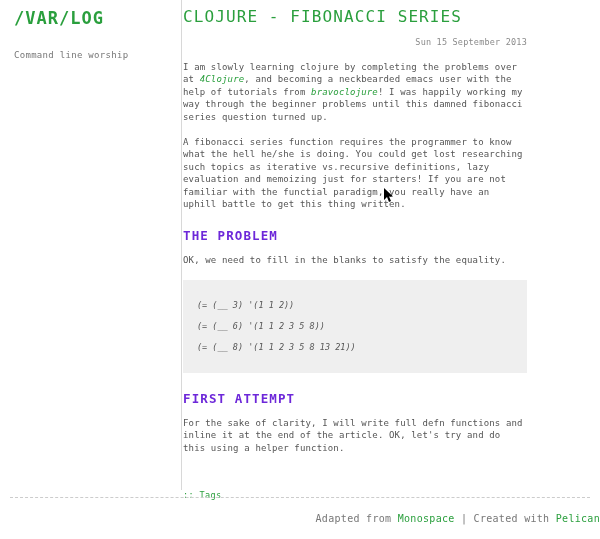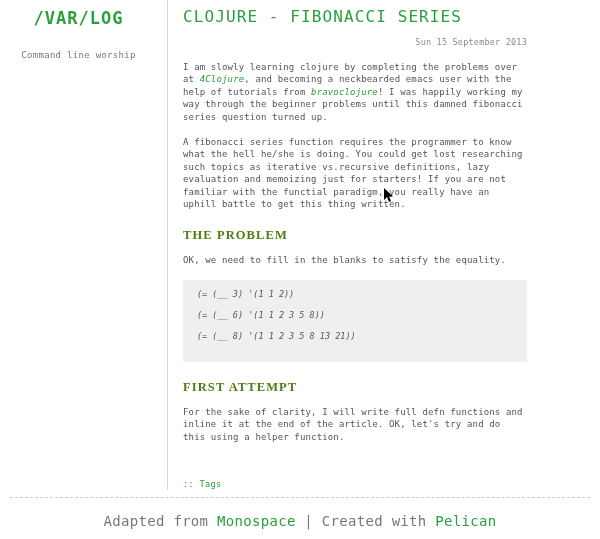--- a/index.html
+++ b/index.html
@@ -16,28 +16,28 @@
   }
   .page {
     position: relative;
     width: 600px;
     height: 539px;
     box-sizing: border-box;
   }
   
   .sidebar {
     position: absolute;
-    left: 0;
+    left: 14px;
     top: 0;
     width: 168px;
     height: 490px;
     box-sizing: border-box;
     border-right: 1px solid #d8d8d8;
     padding-top: 8px;
-    text-align: center;
+    text-align: left;
     padding-right: 10px;
   }
   .site-title {
     font-size: 17px;
     font-weight: bold;
     letter-spacing: 1px;
     color: #2a9f3d;
     margin: 0;
     line-height: 20px;
     white-space: nowrap;
@@ -81,28 +81,27 @@
     letter-spacing: 0.15px;
   }
   a.inline-link {
     color: #2a9f3d;
     text-decoration: none;
     font-style: italic;
   }
   h2.section-heading {
     font-size: 12.5px;
     font-weight: bold;
-    color: #4d7c0f;
+    color: #6d28d9;
     letter-spacing: 1.1px;
     margin: 18px 0 11px 0;
-    font-family: Liberation Serif, serif;
   }
   .code-block {
     background: #efefef;
-    padding: 9px 14px 9px 14px;
+    padding: 20px 14px 9px 14px;
     margin: 0 0 13px 0;
     font-size: 8.5px;
     line-height: 10px;
     color: #555555;
     font-style: italic;
   }
   .code-line {
     margin: 0 0 11px 0;
     white-space: pre;
   }
@@ -123,22 +122,22 @@
     left: 10px;
     top: 497px;
     width: 580px;
     border-top: 1px dashed #cccccc;
   }
   .footer {
     position: absolute;
     left: 0;
     top: 513px;
     width: 600px;
-    text-align: center;
-    font-size: 14px;
+    text-align: right;
+    font-size: 10px;
     color: #777777;
     letter-spacing: 0.3px;
   }
   .footer a {
     color: #2a9f3d;
     text-decoration: none;
   }
   
   .cursor {
     position: absolute;

